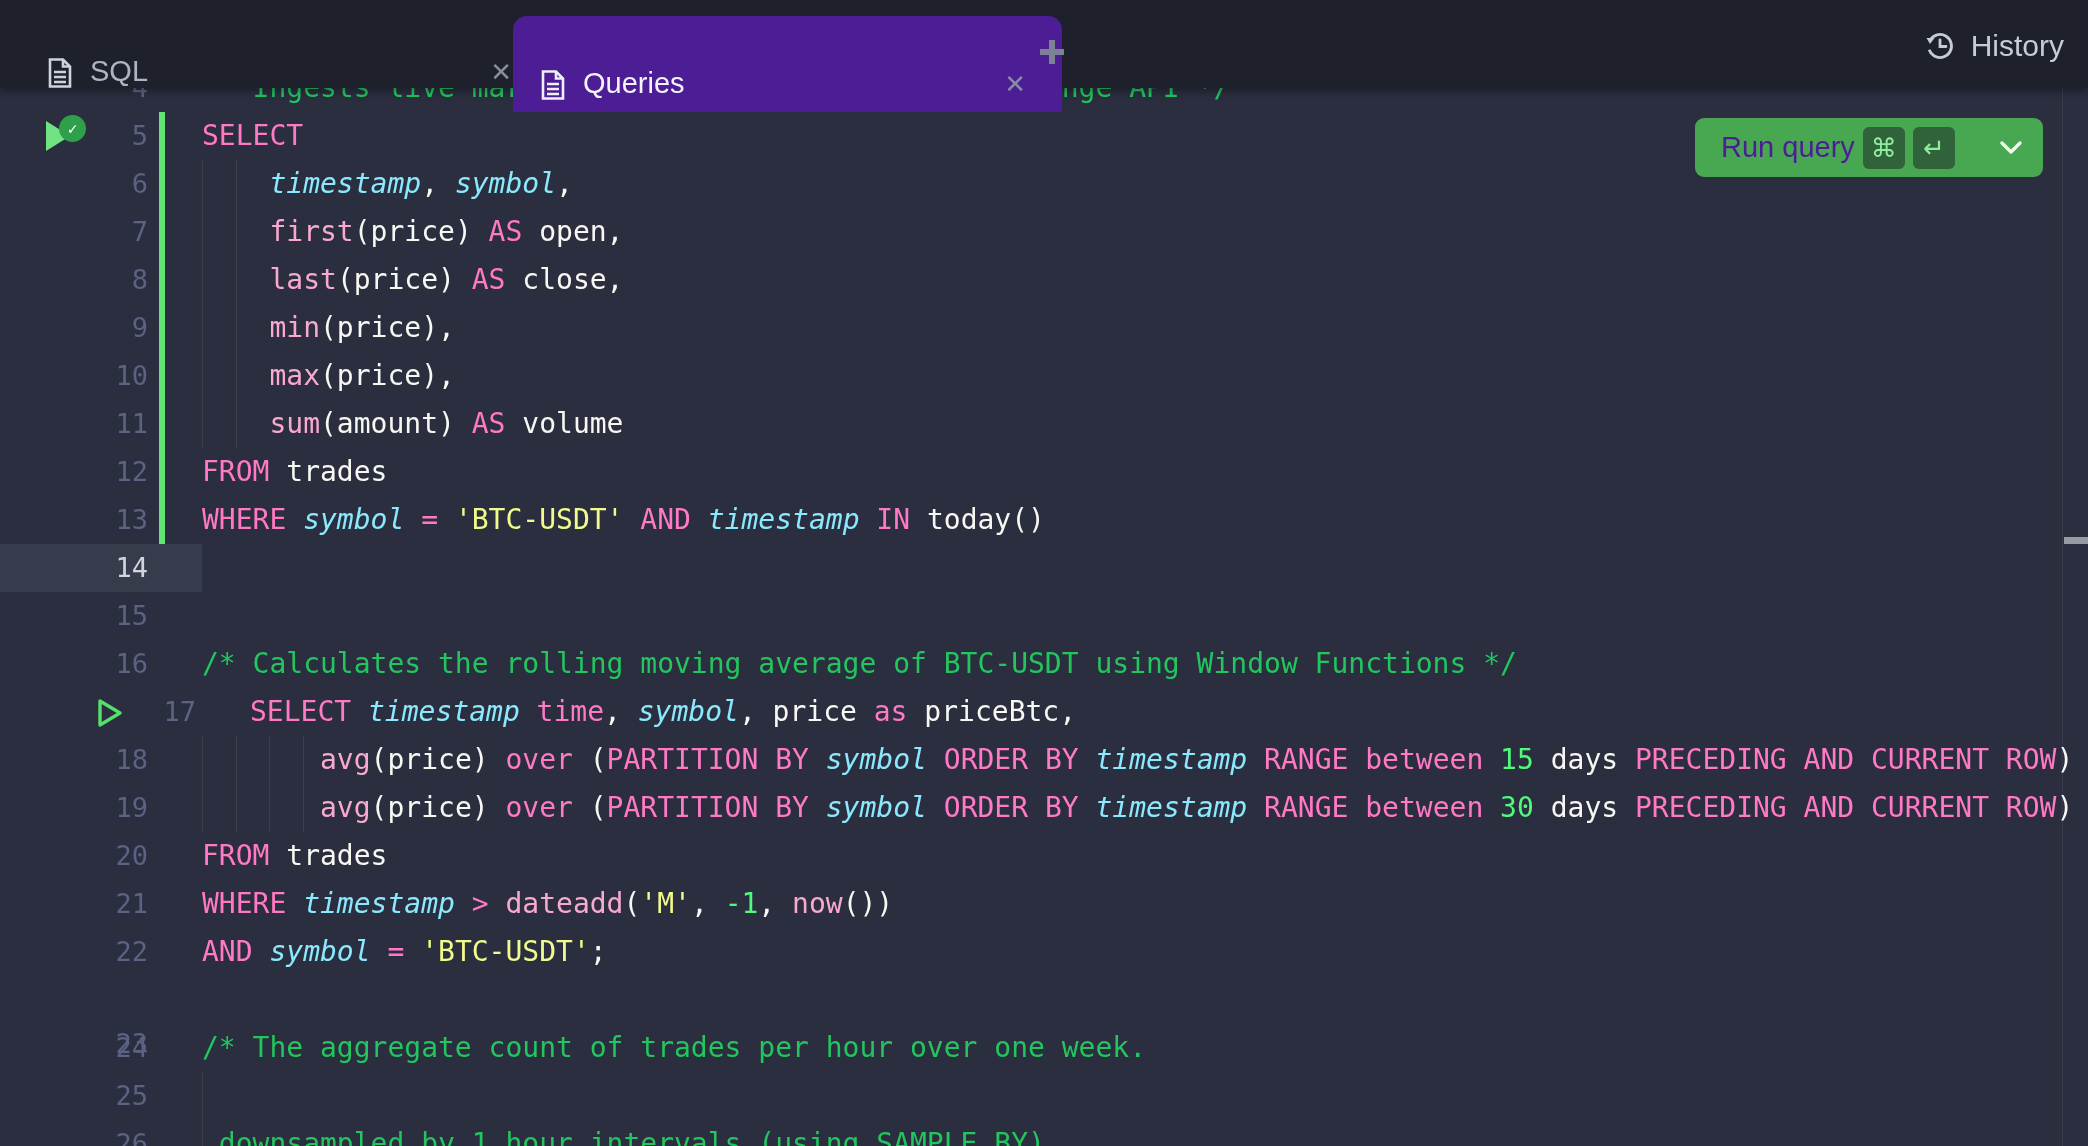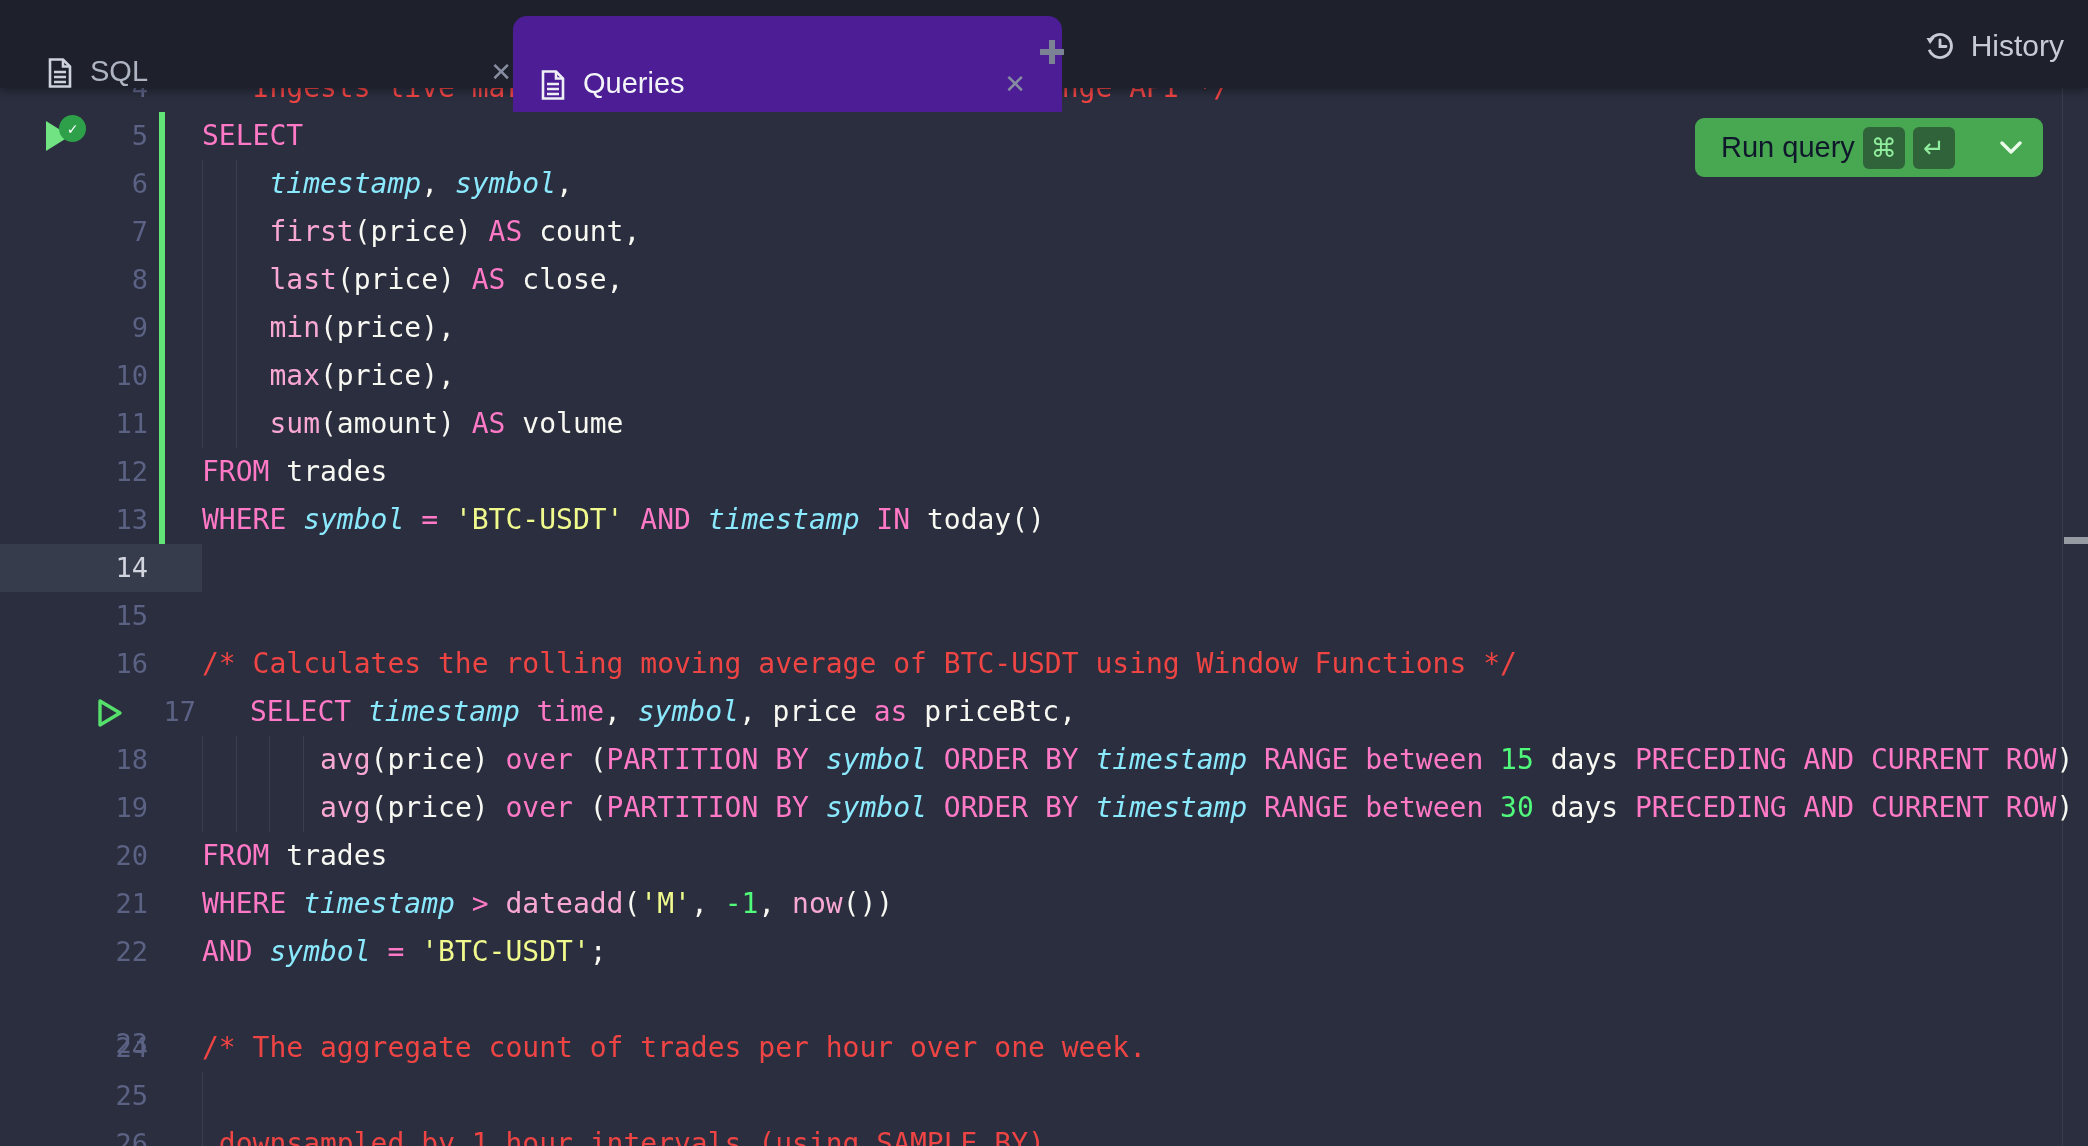--- a/index.html
+++ b/index.html
@@ -15,21 +15,21 @@
           font-family:"DejaVu Sans Mono",monospace;font-size:27px;line-height:48px;}
   .ln-num.active{color:#d2d5de;}
   .code{position:absolute;left:202px;top:0;height:48px;}
   .guide{position:absolute;top:0;width:1px;height:48px;background:rgba(255,255,255,0.08);}
   .tok-kw{color:#ff79c6;}
   .tok-ty{color:#8be9fd;font-style:italic;}
   .tok-fn{color:#f9a8d4;}
   .tok-st{color:#f1fa8c;}
   .tok-nu{color:#50fa7b;}
   .tok-pl{color:#f8f8f2;}
-  .tok-co{color:#ef4444;}
+  .tok-co{color:#22c55e;}
   .caret{display:inline-block;width:3px;height:34px;background:#c3c7cf;
          vertical-align:-6px;margin-left:2px;}
   .query-bar{position:absolute;left:159px;width:6px;background:#62e576;}
 
   
   .mk{position:absolute;left:46px;top:6px;width:44px;height:36px;}
   .mk-tri{position:absolute;left:0;top:3px;width:0;height:0;
           border-left:24px solid #72e383;border-top:15px solid transparent;
           border-bottom:15px solid transparent;}
   .mk-badge{position:absolute;left:13px;top:-3px;width:27px;height:27px;border-radius:50%;
@@ -54,39 +54,39 @@
                border-radius:14px 14px 0 0;color:#f2f4f8;}
   .plus-btn{position:absolute;left:1028px;top:28px;width:48px;height:48px;
             display:flex;align-items:center;justify-content:center;cursor:pointer;}
   .history{position:absolute;right:24px;top:24px;height:44px;display:flex;
            align-items:center;gap:14px;color:#c6cbd6;font-size:30px;cursor:pointer;}
 
   
   .run-btn{position:absolute;left:1695px;top:118px;width:348px;height:59px;
            background:#48a852;border-radius:9px;display:flex;align-items:center;
            padding:0 20px 0 26px;box-sizing:border-box;cursor:pointer;z-index:5;}
-  .run-btn .lbl{color:#0f172a;font-size:29px;}
+  .run-btn .lbl{color:#4c1d95;font-size:29px;}
   .run-btn .key{width:42px;height:42px;border-radius:6px;background:rgba(25,30,35,0.5);
                 color:#90ed9d;font-family:"DejaVu Sans",sans-serif;font-size:26px;
                 display:flex;align-items:center;justify-content:center;margin-left:8px;}
   .run-btn .key:first-of-type{margin-left:18px;}
   .run-btn svg{margin-left:auto;}
 </style>
 </head>
 <body>
 
 <div class="app">
 
   <div class="editor">
     <div class="query-bar" id="query-bar" style="top: 112px; height: 480px;"></div>
     <div id="lines">
         <div class="line" style="top: 64px;"><div class="ln-num">4</div><div class="code"><span class="tok-co">   Ingests live market data from the Coinbase exchange API */</span></div></div>
         <div class="line" style="top: 112px;"><div class="mk"><div class="mk-tri"></div><div class="mk-badge">✓</div></div><div class="ln-num">5</div><div class="code"><span class="tok-kw">SELECT</span></div></div>
         <div class="line" style="top: 160px;"><div class="ln-num">6</div><div class="code"><div class="guide" style="left: 0px;"></div><div class="guide" style="left: 33.726px;"></div><span class="tok-pl">    </span><span class="tok-ty">timestamp</span><span class="tok-pl">, </span><span class="tok-ty">symbol</span><span class="tok-pl">,</span></div></div>
-        <div class="line" style="top: 208px;"><div class="ln-num">7</div><div class="code"><div class="guide" style="left: 0px;"></div><div class="guide" style="left: 33.726px;"></div><span class="tok-pl">    </span><span class="tok-fn">first</span><span class="tok-pl">(price) </span><span class="tok-kw">AS</span><span class="tok-pl"> count,</span></div></div>
+        <div class="line" style="top: 208px;"><div class="ln-num">7</div><div class="code"><div class="guide" style="left: 0px;"></div><div class="guide" style="left: 33.726px;"></div><span class="tok-pl">    </span><span class="tok-fn">first</span><span class="tok-pl">(price) </span><span class="tok-kw">AS</span><span class="tok-pl"> open,</span></div></div>
         <div class="line" style="top: 256px;"><div class="ln-num">8</div><div class="code"><div class="guide" style="left: 0px;"></div><div class="guide" style="left: 33.726px;"></div><span class="tok-pl">    </span><span class="tok-fn">last</span><span class="tok-pl">(price) </span><span class="tok-kw">AS</span><span class="tok-pl"> close,</span></div></div>
         <div class="line" style="top: 304px;"><div class="ln-num">9</div><div class="code"><div class="guide" style="left: 0px;"></div><div class="guide" style="left: 33.726px;"></div><span class="tok-pl">    </span><span class="tok-fn">min</span><span class="tok-pl">(price),</span></div></div>
         <div class="line" style="top: 352px;"><div class="ln-num">10</div><div class="code"><div class="guide" style="left: 0px;"></div><div class="guide" style="left: 33.726px;"></div><span class="tok-pl">    </span><span class="tok-fn">max</span><span class="tok-pl">(price),</span></div></div>
         <div class="line" style="top: 400px;"><div class="ln-num">11</div><div class="code"><div class="guide" style="left: 0px;"></div><div class="guide" style="left: 33.726px;"></div><span class="tok-pl">    </span><span class="tok-fn">sum</span><span class="tok-pl">(amount) </span><span class="tok-kw">AS</span><span class="tok-pl"> volume</span></div></div>
         <div class="line" style="top: 448px;"><div class="ln-num">12</div><div class="code"><span class="tok-kw">FROM</span><span class="tok-pl"> trades</span></div></div>
         <div class="line" style="top: 496px;"><div class="ln-num">13</div><div class="code"><span class="tok-kw">WHERE</span><span class="tok-pl"> </span><span class="tok-ty">symbol</span><span class="tok-pl"> </span><span class="tok-kw">=</span><span class="tok-pl"> </span><span class="tok-st">'BTC-USDT'</span><span class="tok-pl"> </span><span class="tok-kw">AND</span><span class="tok-pl"> </span><span class="tok-ty">timestamp</span><span class="tok-pl"> </span><span class="tok-kw">IN</span><span class="tok-pl"> today()</span></div></div>
         <div class="line" style="top: 544px;"><div class="ln-hl"></div><div class="ln-num active">14</div></div>
         <div class="line" style="top: 592px;"><div class="ln-num">15</div><div class="code"></div></div>
         <div class="line" style="top: 640px;"><div class="ln-num">16</div><div class="code"><span class="tok-co">/* Calculates the rolling moving average of BTC-USDT using Window Functions */</span></div></div>
         <div class="line" style="top: 688px; margin-left: 48px;"><div class="mk"><svg class="mk-outline" width="28" height="32" viewBox="0 0 28 32">

